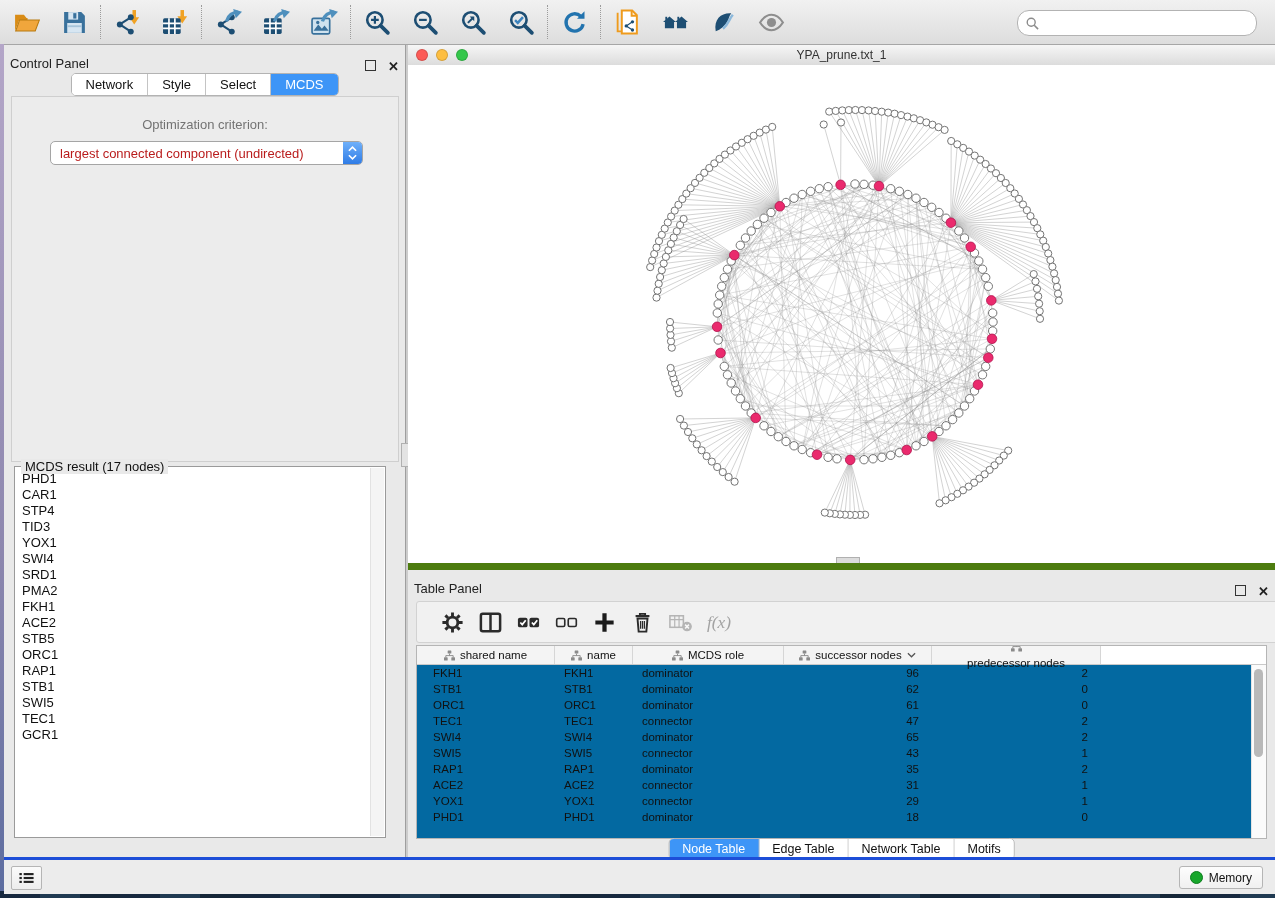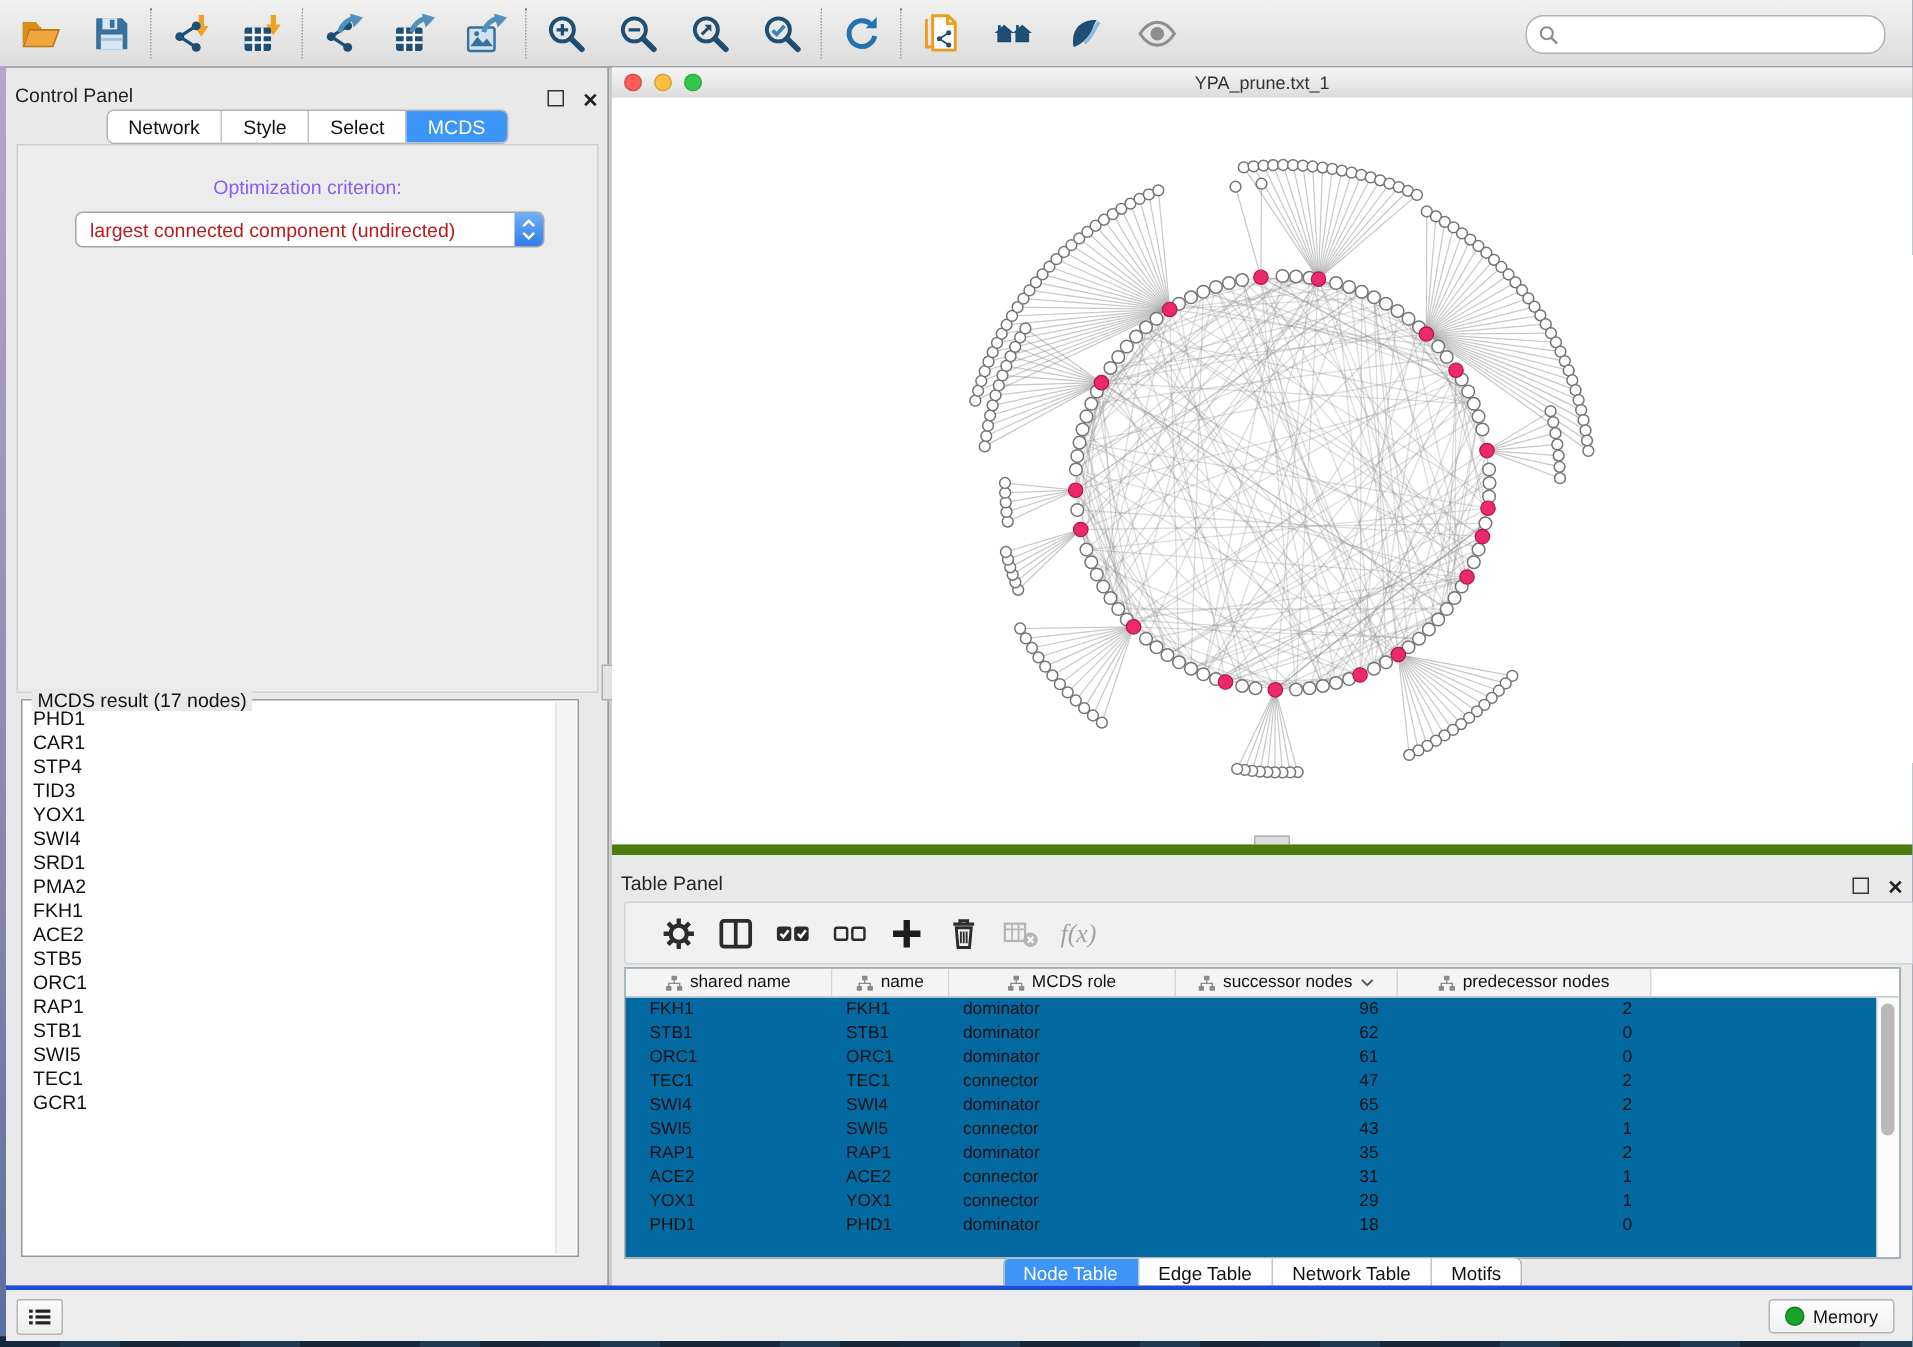--- a/index.html
+++ b/index.html
@@ -30,21 +30,21 @@
   .panel-titlebar{height:26px;display:flex;align-items:flex-end;padding:0 6px;font-size:13px;color:#222}
   .panel-title{flex:1}
   .win-float{width:9px;height:9px;border:1.6px solid #333;display:inline-block;margin-right:12px}
   .win-close{font-size:13px;font-weight:bold;color:#222;line-height:9px}
   .cp-tabs{position:absolute;left:50%;top:28px;transform:translateX(-50%);display:flex;
     border:1px solid #b3b3b3;border-radius:5px;overflow:hidden;background:#fff}
   .cp-tab{padding:3px 14px;font-size:13px;color:#111;background:#fff;border-right:1px solid #c4c4c4;cursor:default}
   .cp-tab:last-child{border-right:none}
   .cp-tab.active{background:#3d95f7;color:#fff}
   #cp-inner{left:7px;top:51px;width:386px;height:364px;background:#ececec;border:1px solid #cfcfcf}
-  #opt-label{top:20px;width:100%;text-align:center;font-size:13px;color:#8b5cf6}
+  #opt-label{top:20px;width:100%;text-align:center;font-size:13px;color:#737373}
   #criterion-select{left:38px;top:44px;width:311px;height:22px;background:#fff;border:1px solid #a5a5a5;
     border-radius:5px;display:flex;align-items:center;font-size:13px;color:#b91c1c}
   #criterion-select .sel-text{flex:1;padding-left:9px;white-space:nowrap}
   .sel-stepper{width:19px;height:22px;border-radius:0 4px 4px 0;margin-right:0;
     background:linear-gradient(#6fb0fa,#2f7ce6);display:flex;flex-direction:column;
     align-items:center;justify-content:center;gap:2px}
   .sel-stepper svg{width:9px;height:6px}
   .cp-buttons{position:absolute;left:0;top:78px;width:100%;display:flex;justify-content:center;gap:13px}
   .mac-btn{height:22px;padding:0 17px;font-size:13px;color:#111;border:1px solid #ababab;border-radius:5px;
     background:linear-gradient(#ffffff,#f0f0f0);font-family:"Liberation Sans",sans-serif}
@@ -1095,21 +1095,21 @@
               <rect x="0" y="8" width="4" height="3.4" rx="0.6"></rect>
               <rect x="8" y="8" width="4" height="3.4" rx="0.6"></rect>
             </g>
             <path d="M6 3.9v2.2M2 8V6.1h8V8" stroke="#8a8a8a" fill="none"></path>
           </svg>
           <span>successor nodes</span>
           <svg viewBox="0 0 10 6" width="9" height="6">
             <path d="M1 1l4 4 4-4" fill="none" stroke="#555" stroke-width="1.4"></path>
           </svg>
         </div>
-        <div class="th" style="width: 169px;">
+        <div class="th" style="width: 169px; flex-direction: column;">
           <svg viewBox="0 0 12 12" width="11" height="11">
             <g fill="#8a8a8a">
               <rect x="4" y="0.5" width="4" height="3.4" rx="0.6"></rect>
               <rect x="0" y="8" width="4" height="3.4" rx="0.6"></rect>
               <rect x="8" y="8" width="4" height="3.4" rx="0.6"></rect>
             </g>
             <path d="M6 3.9v2.2M2 8V6.1h8V8" stroke="#8a8a8a" fill="none"></path>
           </svg>
           <span>predecessor nodes</span>
         </div>

